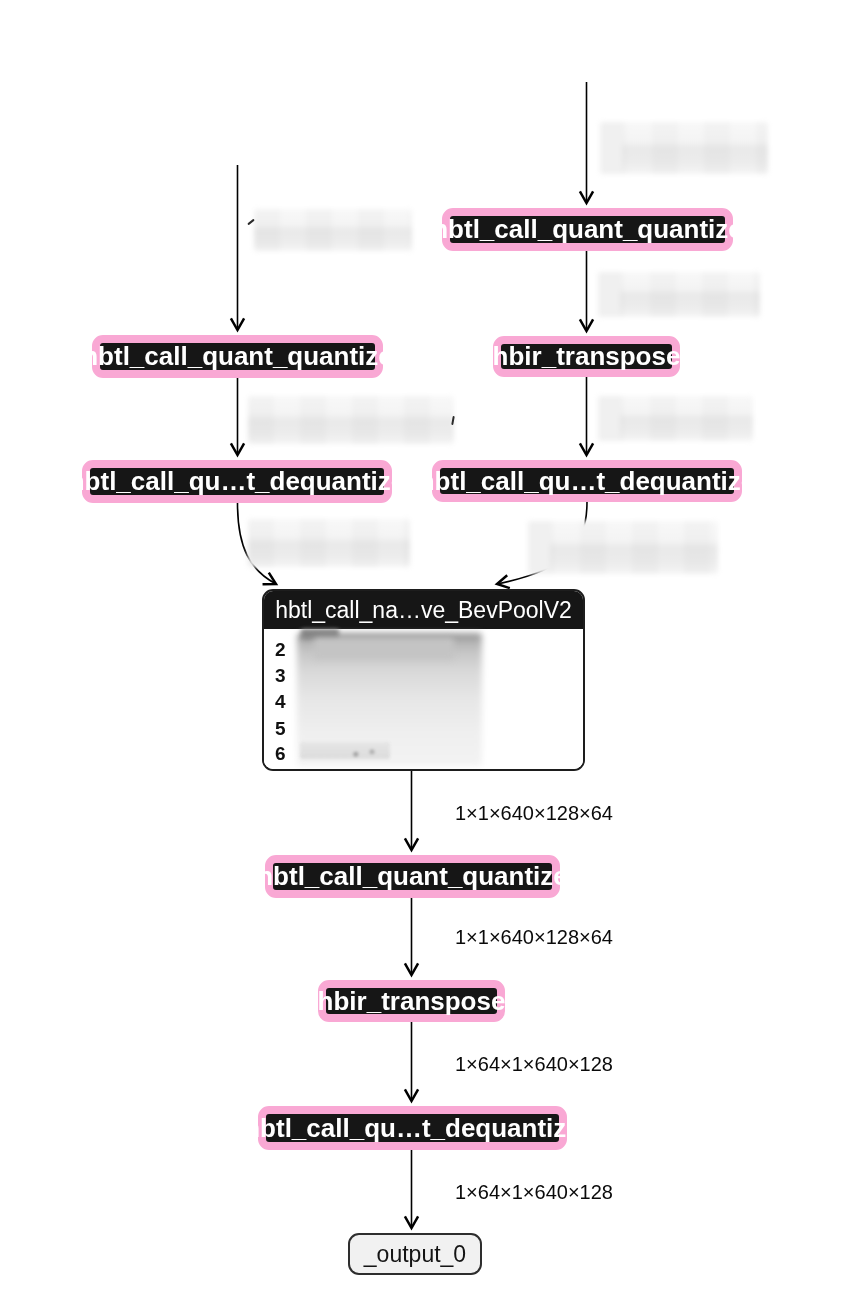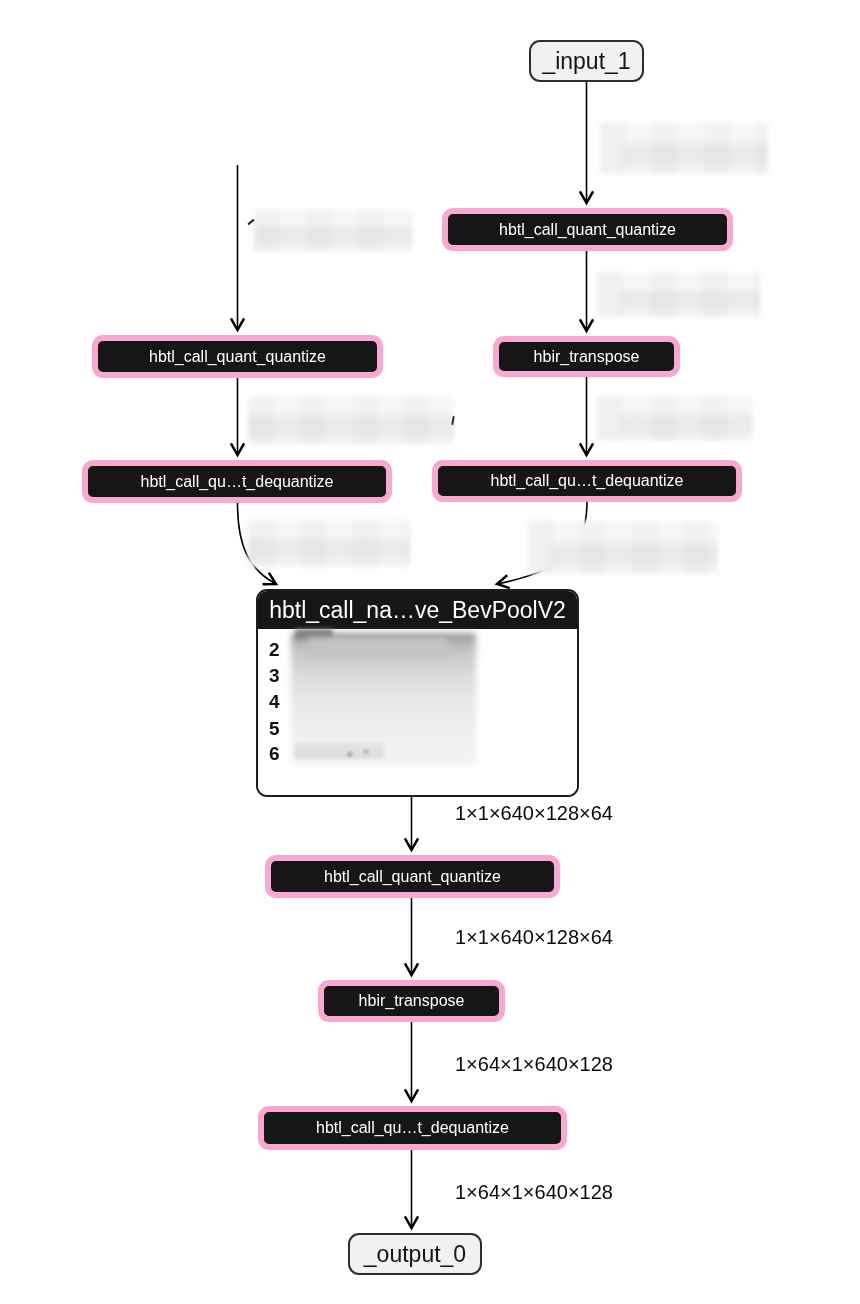--- a/index.html
+++ b/index.html
@@ -16,21 +16,21 @@
     background:var(--background);
     font-family:"Liberation Sans","DejaVu Sans",sans-serif;
   }
   .edges{position:absolute;left:0;top:0;width:860px;height:1304px;pointer-events:none;}
   .node{
     position:absolute;display:flex;align-items:center;justify-content:center;
     border-radius:11px;white-space:nowrap;box-sizing:border-box;
   }
   .node.dark{
     background:var(--node-dark-bg);color:var(--node-dark-text);
-    border:6px solid #f9a8d4;font-size:16px;
+    border:8px solid #f9a8d4;font-size:26px;font-weight:bold;
   }
   .node.light{
     background:var(--node-light-bg);color:#141414;
     border:2.5px solid var(--node-light-border);font-size:23px;
   }
   .bevpool{
     position:absolute;box-sizing:border-box;border:2px solid #1d1d1d;
     border-radius:11px;background:#ffffff;overflow:hidden;
   }
   .bevpool-header{
@@ -102,23 +102,20 @@
   <div class="blur lead" style="left:600px;top:122px;width:168px;height:52px"></div>
   <div class="blur" style="left:254px;top:209px;width:158px;height:42px"></div>
   <div class="tick" style="left:247px;top:221px;width:8px;height:2px;transform:rotate(-38deg)"></div>
   <div class="blur lead" style="left:598px;top:272px;width:162px;height:45px"></div>
   <div class="blur lead" style="left:598px;top:396px;width:155px;height:45px"></div>
   <div class="blur" style="left:248px;top:396px;width:206px;height:48px"></div>
   <div class="tick" style="left:452px;top:416px;width:2px;height:9px;transform:rotate(10deg)"></div>
   <div class="blur" style="left:248px;top:519px;width:162px;height:48px"></div>
   <div class="blur lead" style="left:528px;top:521px;width:190px;height:53px"></div>
 
-  <div class="node light" style="left:529px;top:40px;width:115px;height:42px">
-    <span>_input_1</span>
-  </div>
 
 
   <div class="node dark" style="left:442px;top:208px;width:291px;height:43px">
     <span>hbtl_call_quant_quantize</span>
   </div>
 
   <div class="node dark" style="left:92px;top:335px;width:291px;height:43px">
     <span>hbtl_call_quant_quantize</span>
   </div>
 
@@ -127,21 +124,21 @@
   </div>
 
   <div class="node dark" style="left:82px;top:460px;width:310px;height:43px">
     <span>hbtl_call_qu…t_dequantize</span>
   </div>
 
   <div class="node dark" style="left:432px;top:460px;width:310px;height:42px">
     <span>hbtl_call_qu…t_dequantize</span>
   </div>
 
-  <div class="bevpool" style="left:256px;top:589px;width:323px;height:208px">
+  <div class="bevpool" style="left:262px;top:589px;width:323px;height:182px">
     <div class="bevpool-header">
       <span>hbtl_call_na…ve_BevPoolV2</span>
     </div>
     <div class="bevpool-body">
       <div class="bev-blur" style="left:33px;top:4px;width:185px;height:133px"></div>
       <div class="bev-blur-notch" style="left:37px;top:0;width:38px;height:10px"></div>
       <div class="bev-blur-band" style="left:50px;top:9px;width:140px;height:21px"></div>
       <div class="bev-blur-squiggle" style="left:36px;top:113px;width:90px;height:17px"></div>
       <div class="bev-row" style="top:8px">
           <span>2</span>

